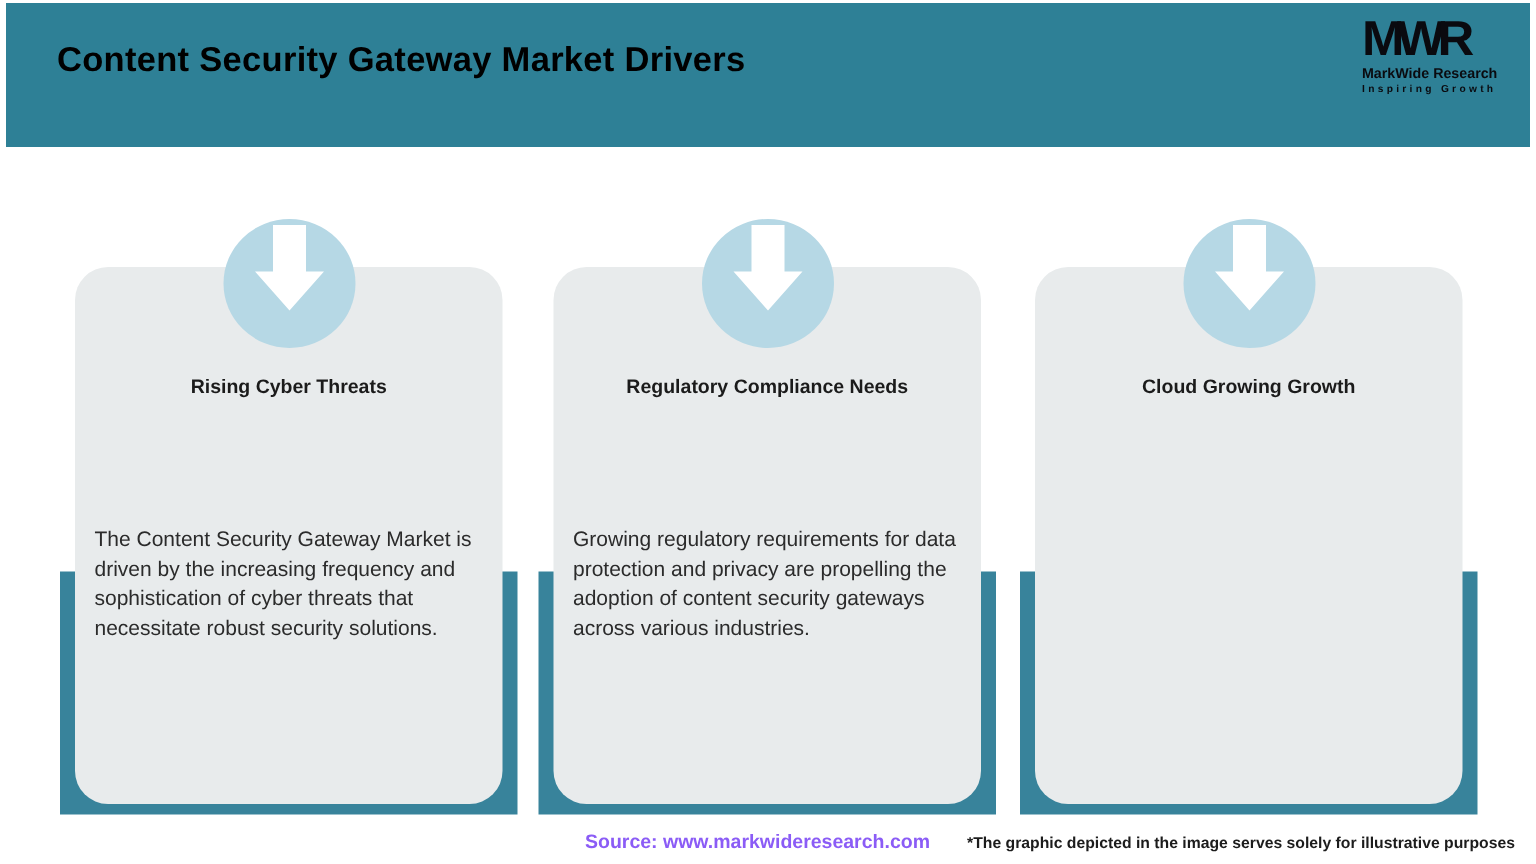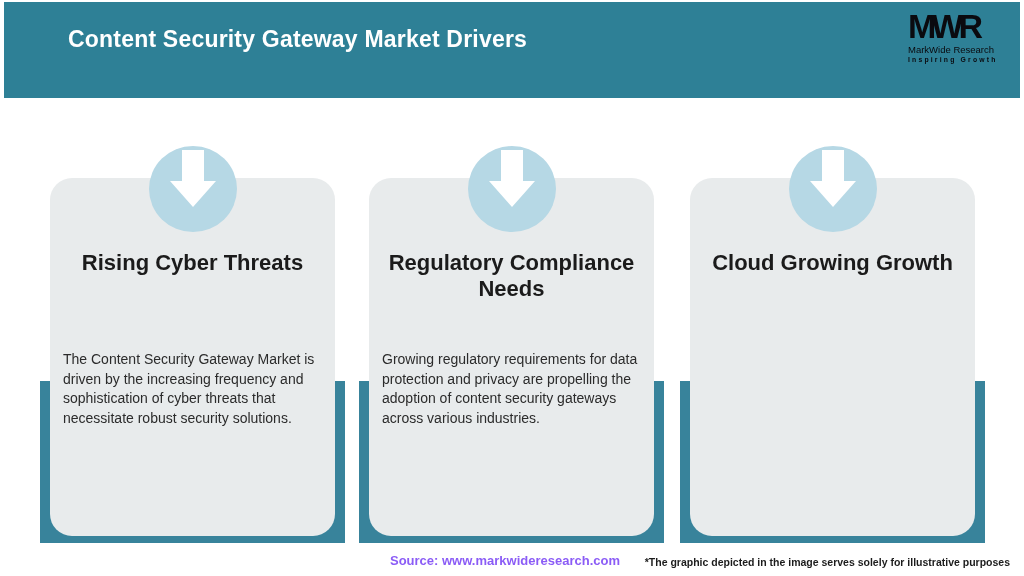--- a/index.html
+++ b/index.html
@@ -16,32 +16,32 @@
     font-family:"Liberation Sans", sans-serif;
     overflow:hidden;
   }
   
   .header{
     position:absolute;left:4px;top:2px;width:1016px;height:96px;
     background:var(--teal);
   }
   .header-title{
     position:absolute;left:34px;top:24px;
-    font-size:23px;font-weight:bold;color:#ffffff;letter-spacing:.2px;margin-left:30px;
+    font-size:23px;font-weight:bold;color:#000000;letter-spacing:.2px;
   }
   .logo{
     position:absolute;right:8px;top:4px;width:104px;
     text-align:left;color:#0a0a0f;line-height:1;
   }
   .logo-monogram{
     display:block;font-size:34px;font-weight:bold;
     letter-spacing:-5px;padding-right:5px;line-height:40px;
     transform:scaleY(.96);
   }
-  .logo-name{display:block;font-size:9.5px;font-weight:normal;margin-top:-1px;}
+  .logo-name{display:block;font-size:9.5px;font-weight:bold;margin-top:-1px;}
   .logo-tagline{display:block;font-size:6.8px;font-weight:bold;letter-spacing:2.2px;margin-top:2px;}
   
   .card-group{position:absolute;top:0;width:285px;height:576px;}
   .g1{left:50px;} .g2{left:369px;} .g3{left:690px;}
   .card-backing{
     position:absolute;left:-10px;top:381px;width:305px;height:162px;
     background:var(--backing);z-index:1;
   }
   .card{
     position:absolute;left:0;top:178px;width:285px;height:358px;
@@ -49,21 +49,21 @@
   }
   .icon-circle{
     position:absolute;top:146px;left:50%;transform:translateX(-50%);
     width:88px;height:86px;border-radius:50%;
     background:var(--circle-bg);z-index:3;
     display:flex;justify-content:center;align-items:flex-start;
     padding-top:4px;
   }
   .card-title{
     position:absolute;top:250px;left:0;width:100%;text-align:center;
-    font-size:22px;font-weight:bold;color:#1b1b1b;z-index:4;
+    font-size:13px;font-weight:bold;color:#1b1b1b;z-index:4;
   }
   .card-desc{
     position:absolute;top:350px;left:13px;width:264px;
     font-size:14px;line-height:19.5px;color:#2b2b2b;z-index:4;
   }
   
   .source-text{
     position:absolute;left:305px;top:553px;width:400px;text-align:center;
     font-size:13px;font-weight:bold;color:#8b5cf6;
   }

